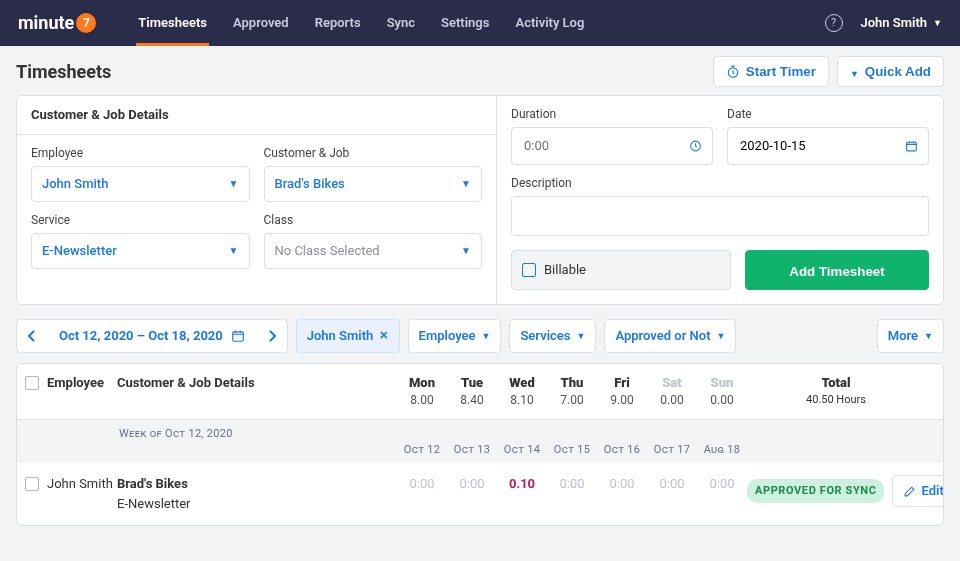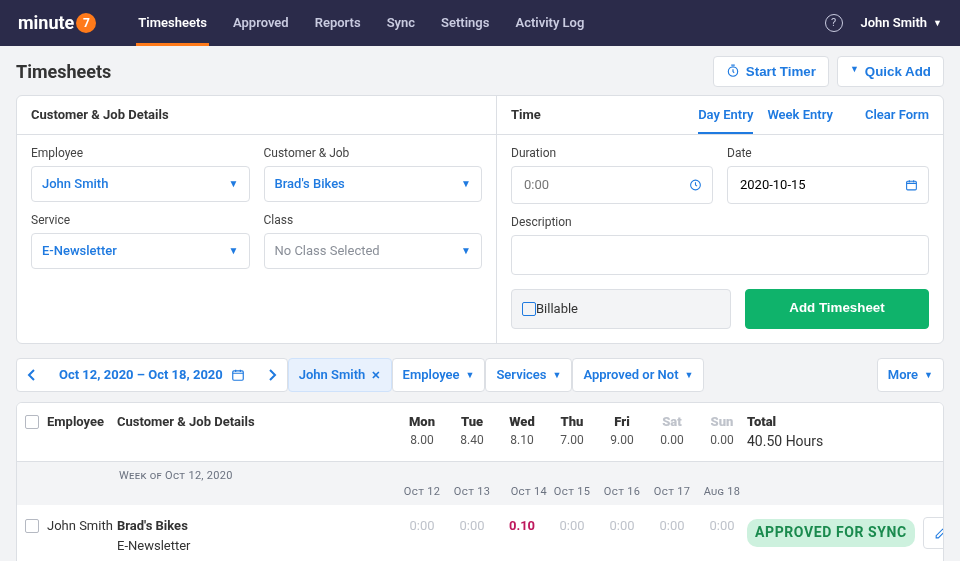--- a/index.html
+++ b/index.html
@@ -25,21 +25,21 @@
 .nav-tab{color:#c9cbe0;font-weight:600;cursor:pointer;padding:14px 2px}
 .nav-tab.active{color:#fff;border-bottom:3px solid #ff7a1a;padding-bottom:11px}
 .nav-right{display:flex;align-items:center;gap:18px}
 .help-icon{width:18px;height:18px;border:1.5px solid #c9cbe0;border-radius:50%;display:inline-flex;align-items:center;justify-content:center;font-size:11px;color:#c9cbe0}
 .user-menu{display:flex;align-items:center;gap:6px;font-weight:600;color:#fff;cursor:pointer}
 .caret{font-size:9px}
 
 .page{padding:10px 16px 20px}
 .page-header{display:flex;align-items:center;margin-bottom:8px}
 .page-title{font-size:18px;font-weight:700;flex:1}
-.btn{border:1px solid var(--border);background:#fff;border-radius:4px;padding:7px 12px;cursor:pointer;font-weight:600;display:inline-flex;align-items:flex-start;gap:6px}
+.btn{border:1px solid var(--border);background:#fff;border-radius:4px;padding:7px 12px;cursor:pointer;font-weight:600;display:inline-flex;align-items:flex-end;gap:6px}
 .btn-blue{color:var(--blue)}
 .btn-green{background:var(--green);color:#fff;border-color:var(--green);justify-content:center}
 
 .card{background:#fff;border:1px solid var(--border);border-radius:6px}
 .entry-card{display:flex;margin-bottom:14px}
 .col-left{flex:0 0 480px;border-right:1px solid var(--border)}
 .col-right{flex:1}
 .section-head{display:flex;align-items:center;padding:10px 14px;border-bottom:1px solid var(--border);font-weight:700}
 .section-head .tabs{margin-left:auto;display:flex;gap:14px;font-weight:600}
 .tab-link{color:var(--blue);cursor:pointer}
@@ -49,55 +49,55 @@
 .form-row{display:flex;gap:14px;margin-bottom:10px}
 .field{flex:1;display:flex;flex-direction:column;gap:4px}
 .label{font-size:12px;color:#444}
 .select,.input,.textarea{border:1px solid var(--border);border-radius:4px;padding:8px 10px;background:#fff;display:flex;align-items:center;justify-content:space-between;cursor:pointer}
 .select .val{color:var(--blue);font-weight:500}
 .select .placeholder{color:#8a8f98}
 .chev{color:var(--blue);font-size:10px}
 .input input{border:none;outline:none;width:100%;font:inherit;background:transparent}
 .textarea{min-height:40px;resize:both;cursor:text}
 .footer-row{display:flex;gap:14px;padding:0 14px 14px}
-.billable-box{flex:0 0 220px;border:1px solid var(--border);background:var(--grey-bg);border-radius:4px;display:flex;align-items:center;padding:10px}
+.billable-box{flex:0 0 220px;border:1px solid var(--border);background:var(--grey-bg);border-radius:4px;display:flex;align-items:center;gap:8px;padding:10px}
 .checkbox{width:14px;height:14px;border:1.5px solid var(--blue);border-radius:2px;display:inline-block}
 .add-btn{flex:1;text-align:center;padding:10px}
 
-.toolbar{display:flex;align-items:center;margin-bottom:10px}
+.toolbar{display:flex;align-items:center;gap:8px;margin-bottom:10px}
 .arrow-btn{width:30px;height:32px;display:flex;align-items:center;justify-content:center;color:var(--blue);cursor:pointer;font-size:14px}
 .daterange{border:none;background:#fff;color:var(--blue);font-weight:700;padding:7px 12px;border-radius:4px;cursor:pointer;display:flex;align-items:center;gap:8px}
 .date-nav{display:flex;align-items:center;background:#fff;border:1px solid var(--border);border-radius:4px}
 .search-wrap{position:relative;width:160px}
 .search-wrap input{width:100%;border:1px solid var(--border);border-radius:4px;padding:8px 28px 8px 10px;font:inherit}
 .search-wrap .icon{position:absolute;right:8px;top:8px;color:var(--blue)}
 .chip{border:1px solid var(--border);border-radius:4px;padding:7px 10px;color:var(--blue);font-weight:600;cursor:pointer;display:flex;align-items:center;gap:6px;background:#fff}
 .chip.filled{background:#e8f1fd;border-color:#cfe2fb}
 .chip .x{color:var(--blue);font-size:11px}
 .more-btn{margin-left:auto}
 
 .grid{background:#fff;border:1px solid var(--border);border-radius:6px;overflow:hidden}
 .grid-head,.grid-row{display:grid;grid-template-columns:22px 70px 280px repeat(7,50px) 1fr;align-items:start;gap:0}
 .grid-head{background:#fff;border-bottom:1px solid var(--border);font-weight:700;padding:10px 8px}
 .grid-head .day{text-align:center}
 .grid-head .day span{display:block;font-weight:400;color:#555;font-size:12px}
-.grid-head .total{text-align:left;padding-right:10px}
-.grid-head .total span{display:block;font-weight:400;font-size:14px}
+.grid-head .total{text-align:center;padding-right:10px}
+.grid-head .total span{display:block;font-weight:400;font-size:11px}
 .week-row{background:var(--grey-bg);font-size:11px;color:#6b7280;padding:6px 8px;font-variant:small-caps;letter-spacing:.3px}
 .week-row .dates{display:inline-grid;grid-template-columns:repeat(7,50px);margin-left:372px}
 .grid-row{padding:12px 8px;border-bottom:1px solid var(--border)}
 .grid-row:last-child{border-bottom:none}
 .cb{width:14px;height:14px;border:1.5px solid #b5b9c2;border-radius:2px;display:inline-block;margin-top:2px}
 .emp{font-size:13px}
 .job .customer{font-weight:700}
 .job .service{display:flex;align-items:center;gap:6px;margin-top:2px}
 .day-cell{text-align:center;color:#bfc3cb}
 .day-cell.has{color:#be185d;font-weight:700}
 .actions{display:flex;align-items:center;justify-content:flex-end;gap:8px;padding-right:6px}
-.badge{font-size:14px;font-weight:700;letter-spacing:.6px;padding:4px 8px;border-radius:10px;white-space:nowrap}
+.badge{font-size:11px;font-weight:700;letter-spacing:.6px;padding:4px 8px;border-radius:10px;white-space:nowrap}
 .badge.green{background:var(--badge-green-bg);color:var(--badge-green-text)}
 .icon-btn{border:1px solid var(--border);border-radius:4px;width:30px;height:30px;display:flex;align-items:center;justify-content:center;cursor:pointer;color:var(--blue);background:#fff}
 .edit-btn{border:1px solid var(--border);border-radius:4px;padding:6px 10px;display:flex;align-items:center;gap:5px;color:var(--blue);font-weight:600;cursor:pointer;background:#fff}
 svg{display:block}
 </style>
 </head>
 <body>
 
 <div class="topnav">
   <div class="logo">
@@ -173,28 +173,20 @@
             <div class="label">Class</div>
             <div class="select">
               <span class="placeholder">No Class Selected</span>
               <span class="chev">▼</span>
             </div>
           </div>
         </div>
       </div>
     </div>
     <div class="col-right">
-      <div class="section-head">
-        <span>Time</span>
-        <div class="tabs">
-          <span class="tab-link active">Day Entry</span>
-          <span class="tab-link">Week Entry</span>
-          <span class="clear-form">Clear Form</span>
-        </div>
-      </div>
       <div class="section-body">
         <div class="form-row">
           <div class="field">
             <div class="label">Duration</div>
             <div class="input">
               <input placeholder="0:00" style="">
               <svg width="14" height="14" viewBox="0 0 24 24" fill="none" stroke="#1f7ae0" stroke-width="2">
                   <circle cx="12" cy="12" r="9"></circle>
                   <path d="M12 7v5l3 2"></path>
                 </svg>
@@ -283,21 +275,21 @@
       <div class="day" style="color:#bfc3cb"><b>Sat</b><span>0.00</span></div>
       <div class="day" style="color:#bfc3cb"><b>Sun</b><span>0.00</span></div>
       <div class="total"><b>Total</b><span>40.50 Hours</span></div>
     </div>
 
     <div class="week-row">
       <span style="display:inline-block;width:372px;padding-left:94px">Week of Oct 12, 2020</span>
       <span class="dates">
         <span style="text-align:center">Oct 12</span>
         <span style="text-align:center">Oct 13</span>
-        <span style="text-align:right">Oct 14</span>
+        <span style="text-align:center">Oct 14</span>
         <span style="text-align:center">Oct 15</span>
         <span style="text-align:center">Oct 16</span>
         <span style="text-align:center">Oct 17</span>
         <span style="text-align:center">Aug 18</span>
       </span>
     </div>
 
     <div id="rows">
         <div class="grid-row">
     <span class="cb"></span>

